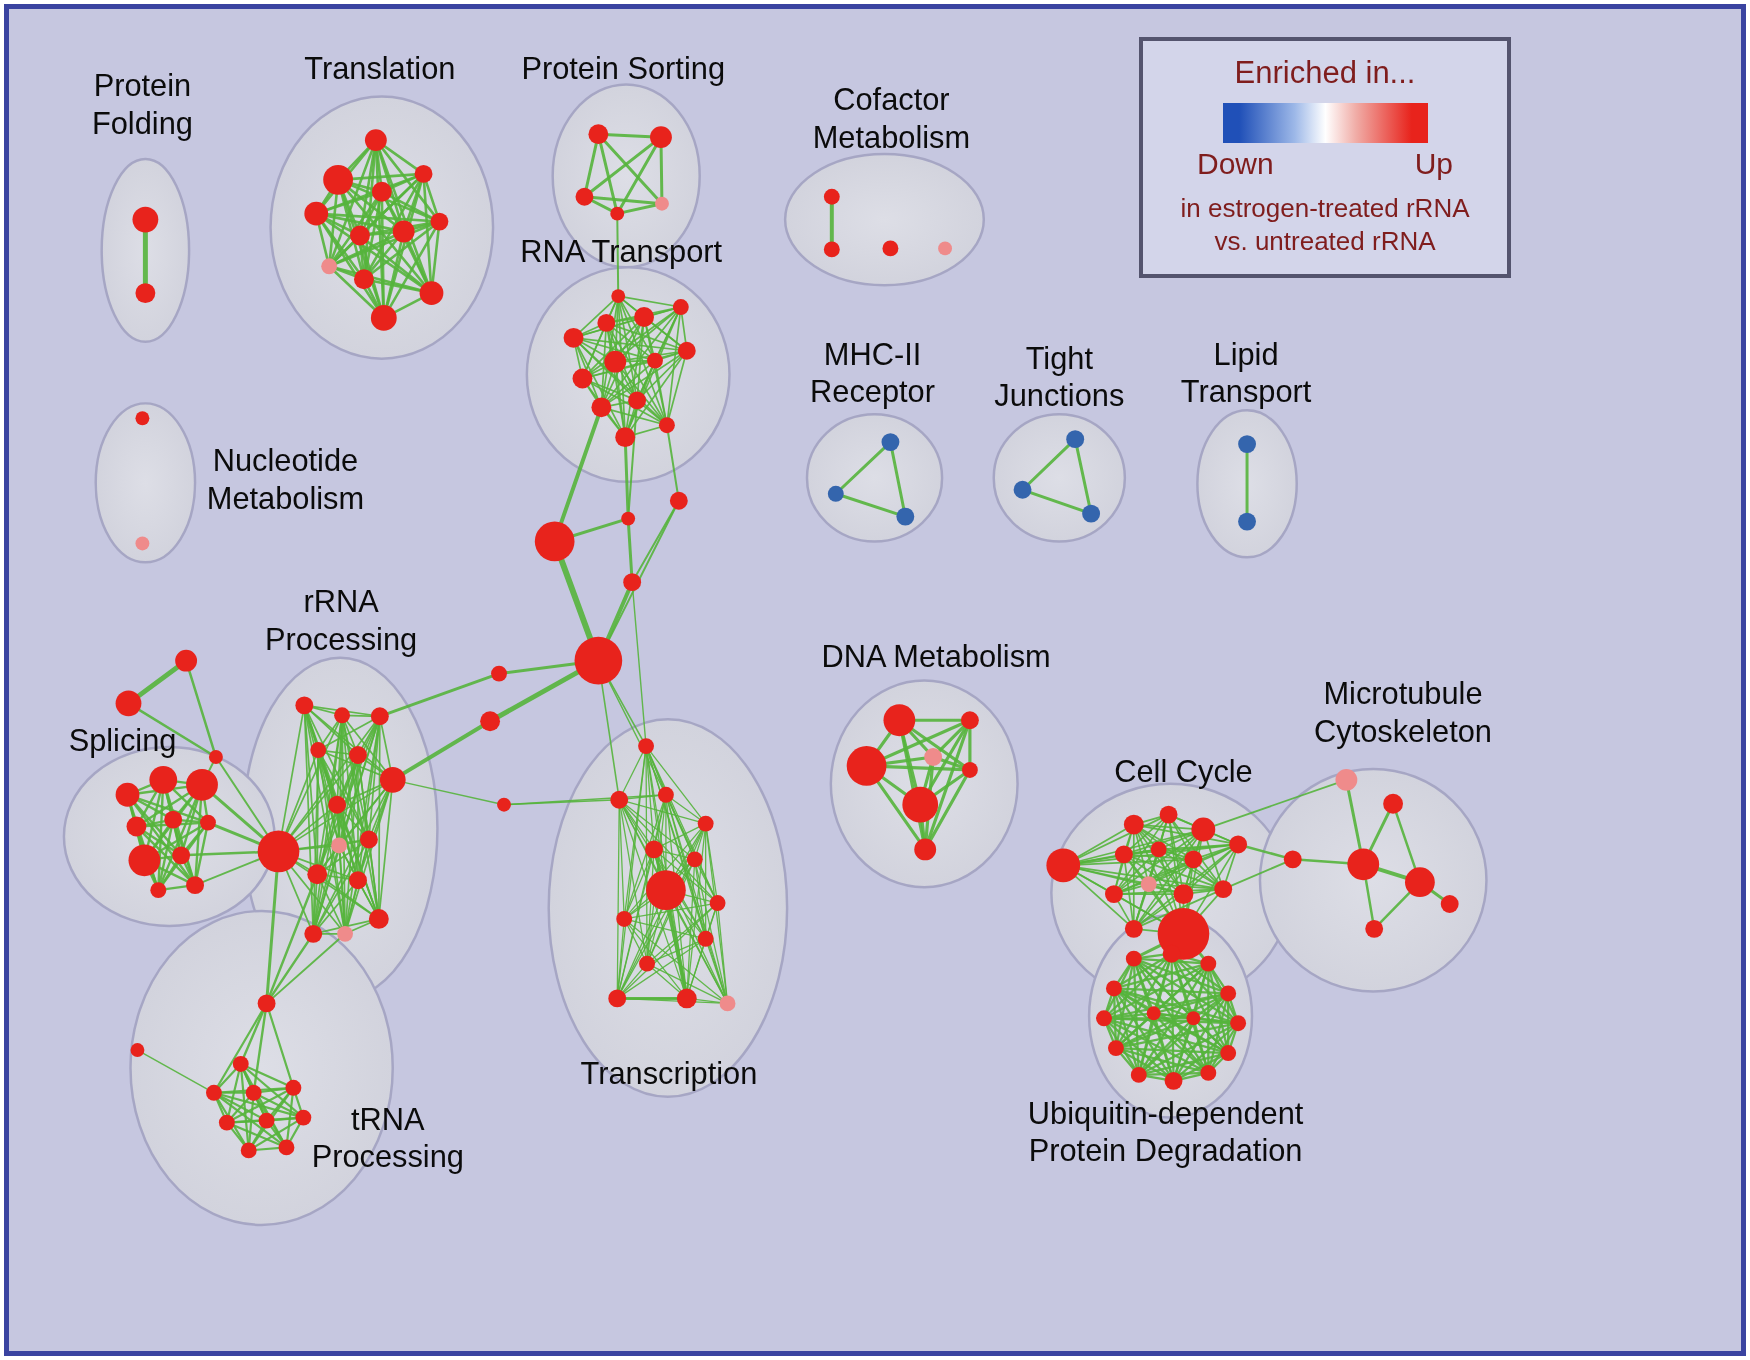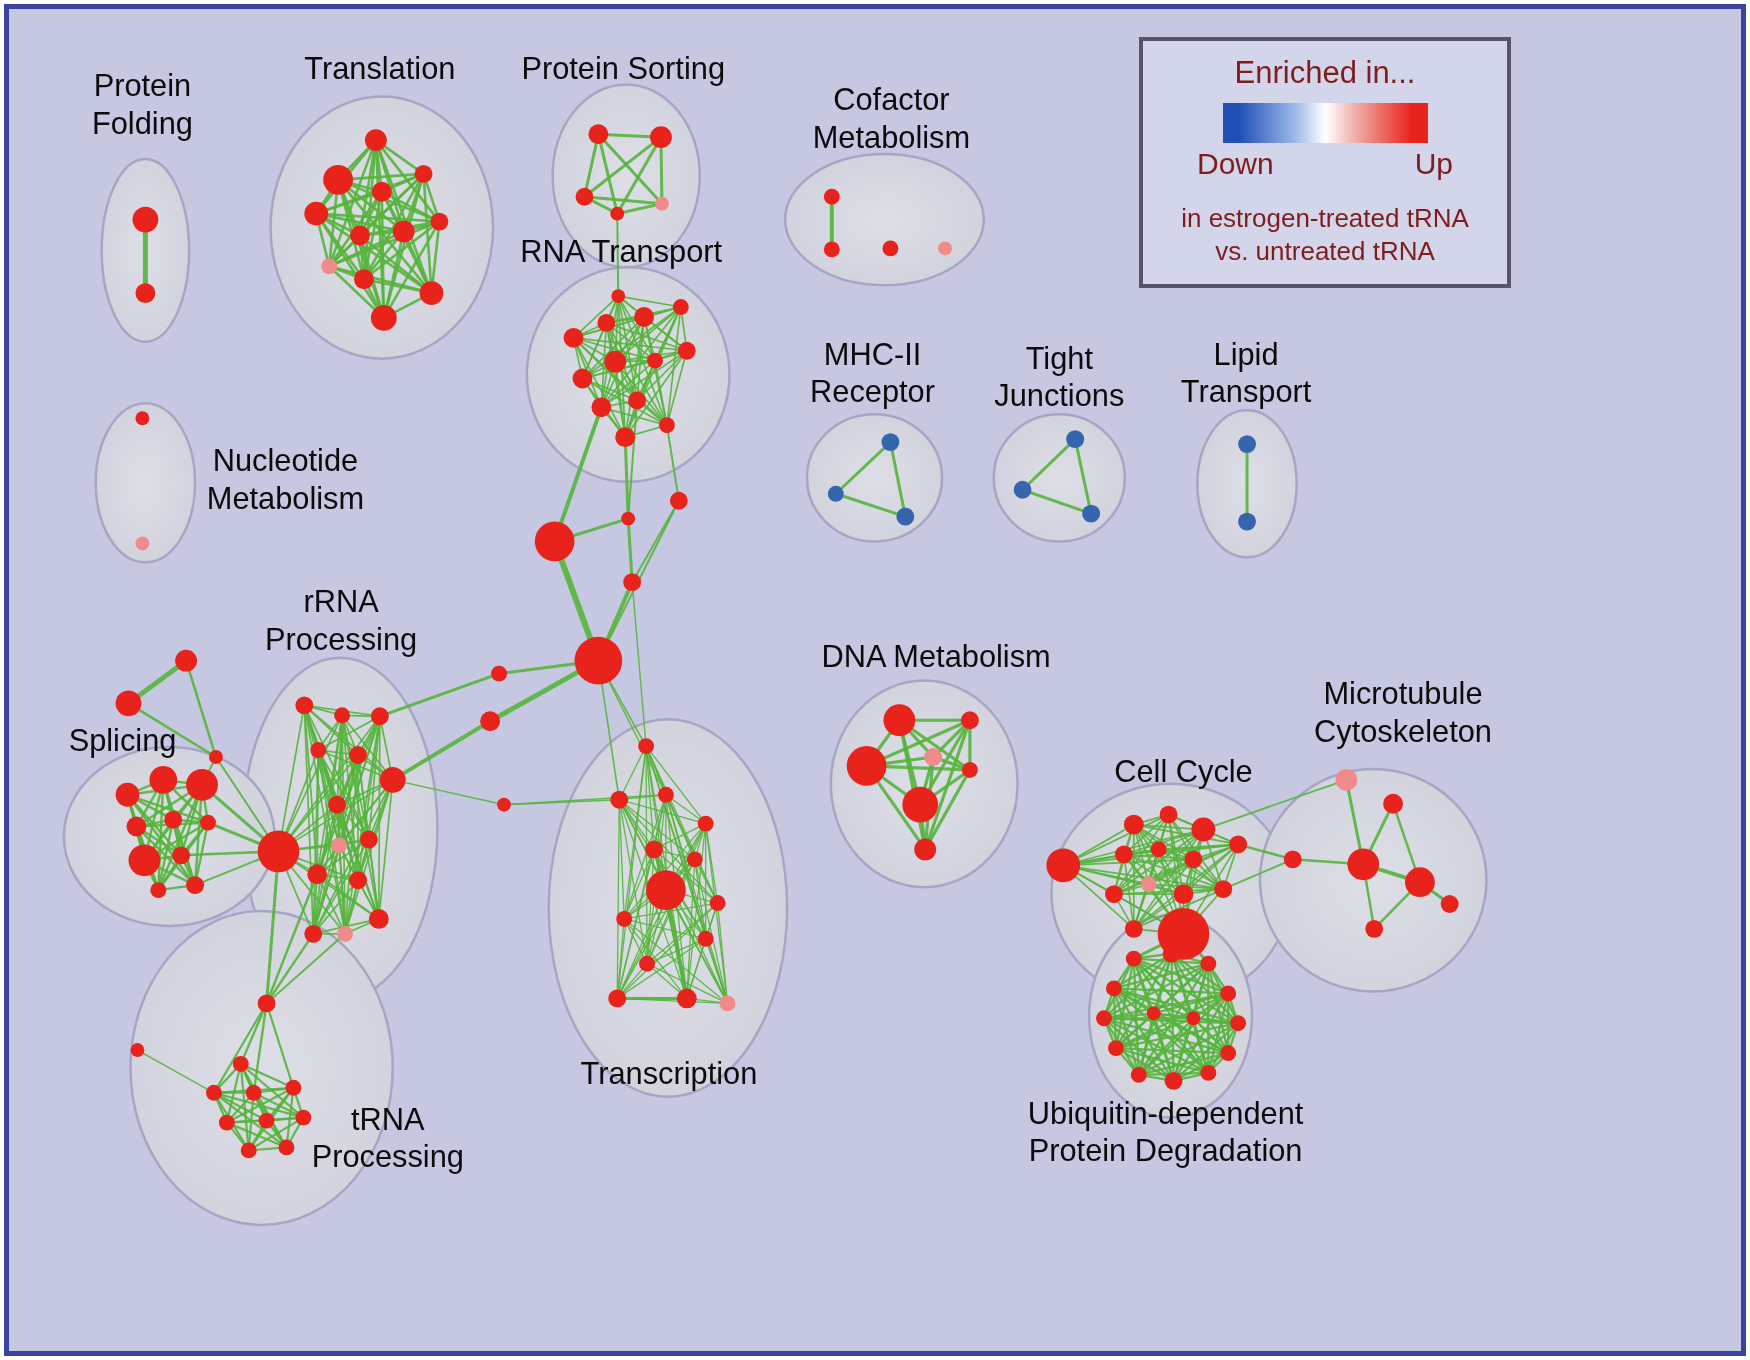--- a/index.html
+++ b/index.html
@@ -6,21 +6,21 @@
   .page{position:relative;width:1750px;height:1360px;background:#ffffff;text-decoration:underline;}
   .figure{position:absolute;left:4px;top:4px;right:4px;bottom:4px;
           border:5px solid #3a43a0;box-sizing:border-box;background:#c6c7e0;overflow:hidden;}
   svg{position:absolute;left:0;top:0;}
   .clabel{font-family:"Liberation Sans",sans-serif;font-size:31px;fill:#0b0b0b;}
   .legend{position:absolute;left:1130px;top:28px;width:372px;box-sizing:border-box;
           border:4px solid #54546e;background:#d3d5ea;text-align:center;
           font-family:"Liberation Sans",sans-serif;color:#7f1d1d;padding:14px 18px 16px;}
   .legend-title{font-size:31px;}
   .legend-gradient{width:205px;height:40px;margin:12px auto 4px;}
-  .legend-ends{display:flex;justify-content:space-between;width:256px;margin:0 auto 21px;font-size:30px;}
+  .legend-ends{display:flex;justify-content:space-between;width:256px;margin:0 auto 11px;font-size:30px;}
   .legend-caption{font-size:26px;line-height:33px;}
 </style>
 </head>
 <body>
 
 <div class="page">
   <div class="figure" id="figure" style="background: rgb(198, 199, 224); border-color: rgb(58, 67, 160);">
     <svg id="network-svg" width="1741" height="1351" viewBox="0 0 1750 1360">
       <defs>
         <radialGradient id="ellipseGrad">
@@ -921,17 +921,17 @@
         </g>
       </svg>
 
     <div class="legend">
       <div class="legend-title">Enriched in...</div>
       <div class="legend-gradient" id="legend-gradient" style="background: linear-gradient(90deg, rgb(32, 80, 184) 0%, rgb(32, 80, 184) 8%, rgb(157, 184, 232) 35%, rgb(255, 255, 255) 50%, rgb(240, 172, 166) 65%, rgb(232, 35, 28) 92%, rgb(232, 35, 28) 100%);"></div>
       <div class="legend-ends">
         <span>Down</span>
         <span>Up</span>
       </div>
-      <div class="legend-caption">in estrogen-treated tRNA</div>
-      <div class="legend-caption">vs. untreated tRNA</div>
+      <div class="legend-caption">in estrogen-treated rRNA</div>
+      <div class="legend-caption">vs. untreated rRNA</div>
     </div>
   </div>
 </div>
 
 </body></html>

